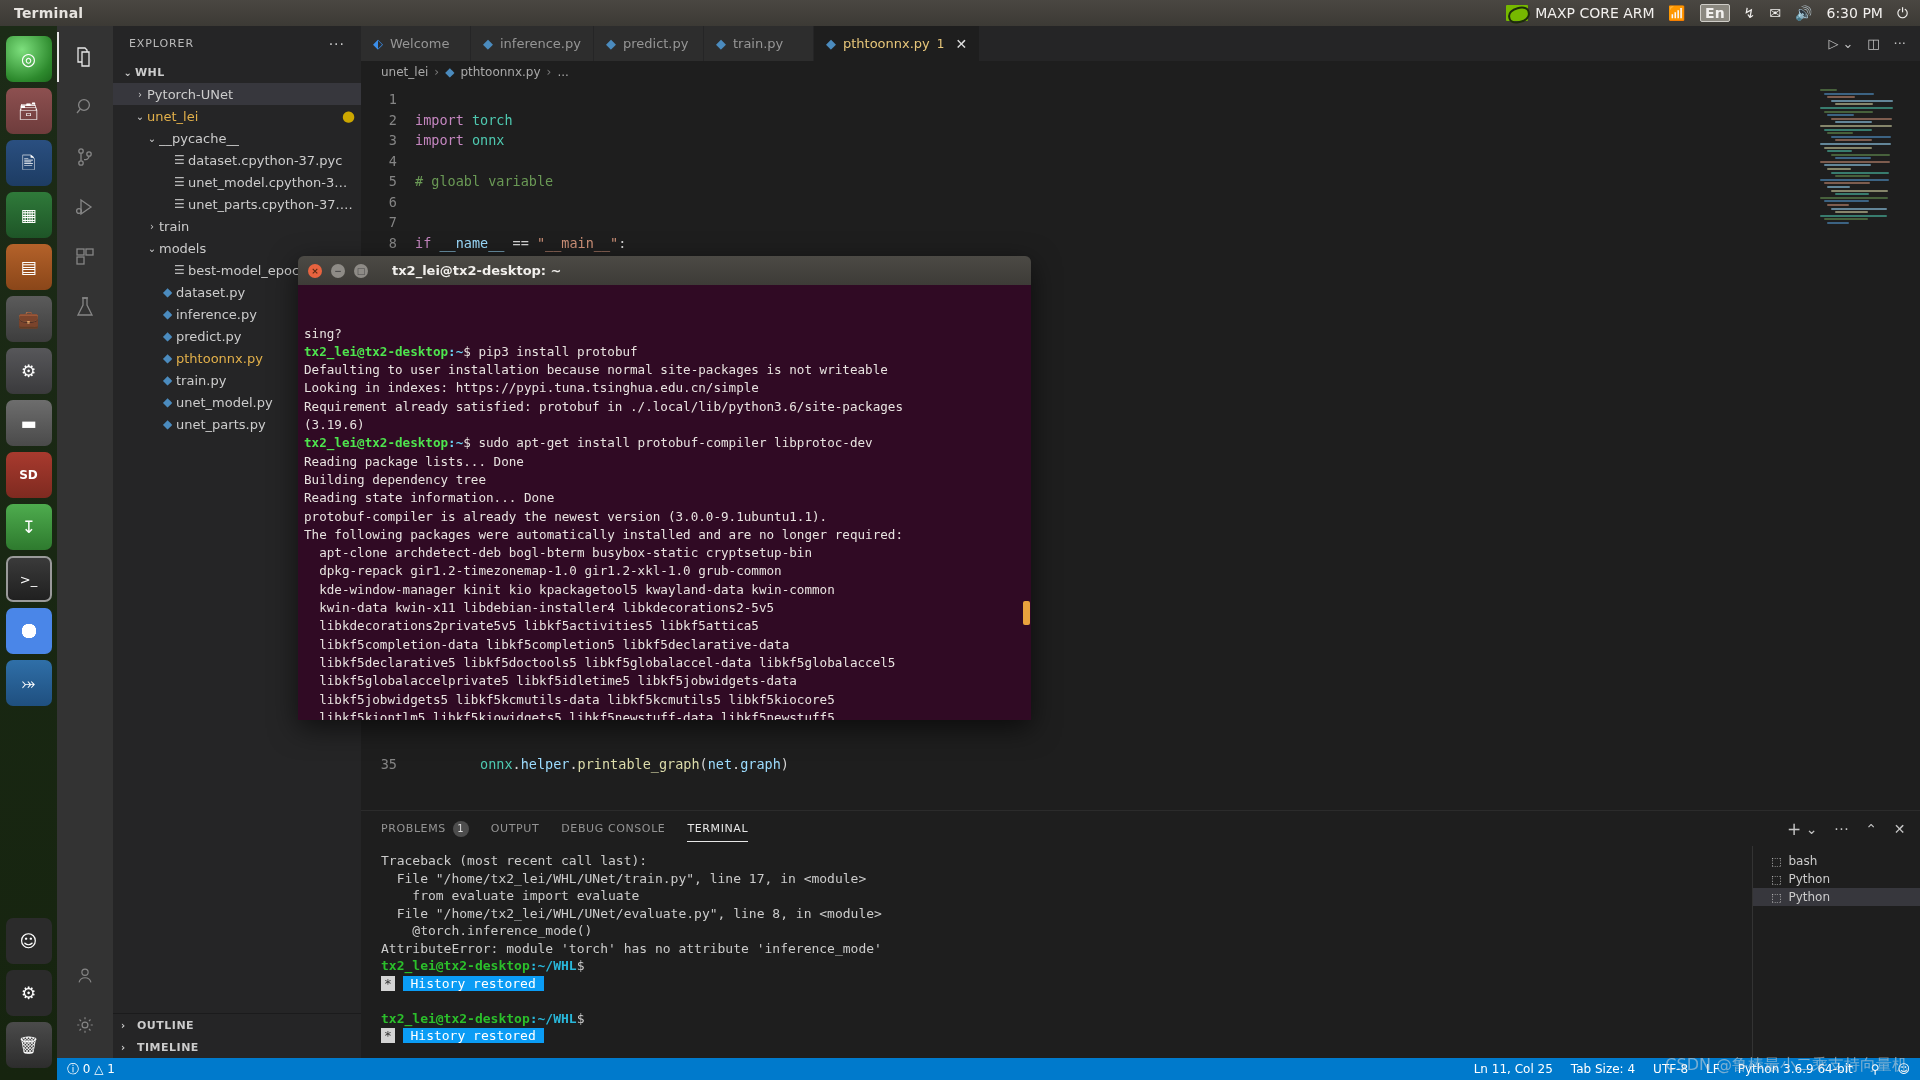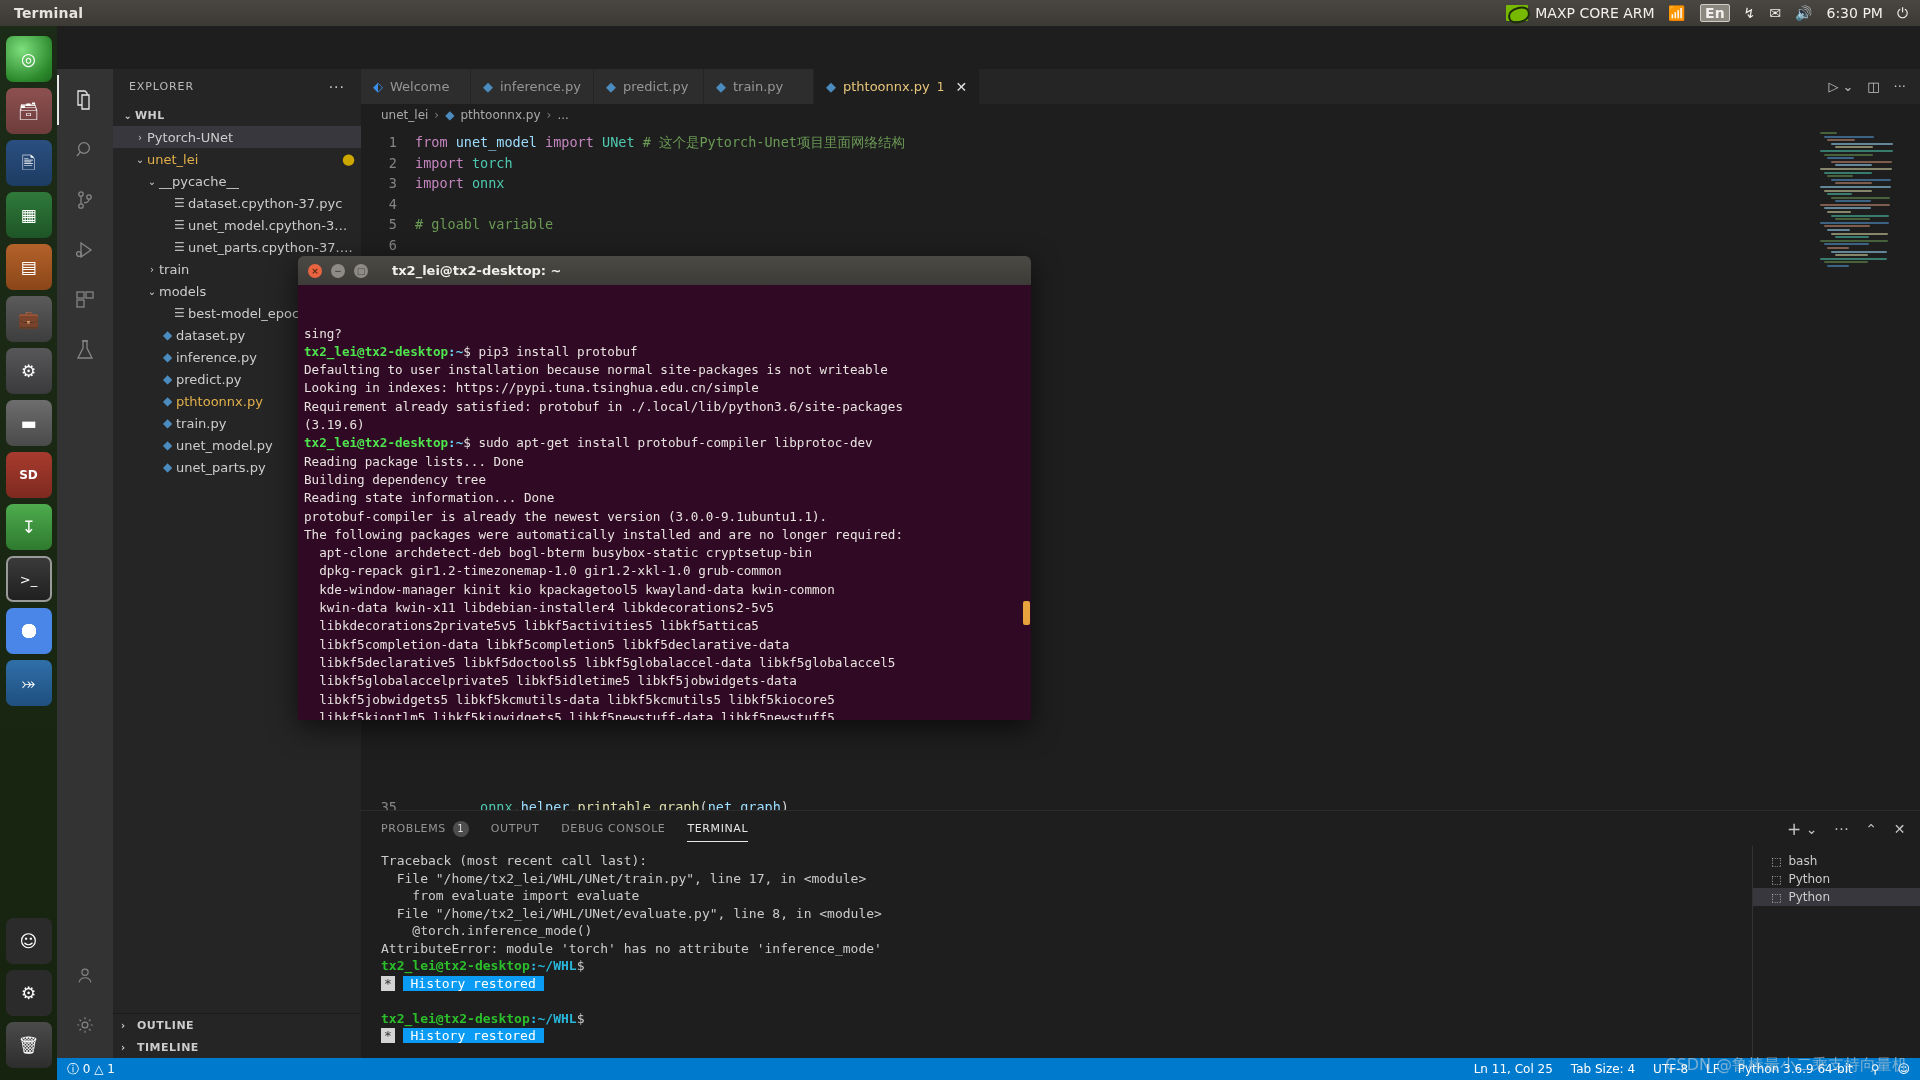--- a/index.html
+++ b/index.html
@@ -39,21 +39,21 @@
   .dock-icon.term   { background:linear-gradient(#3a3a3a,#202020); border:2px solid #9a9a9a;}
   .dock-icon.chrome { background:radial-gradient(circle at 50% 50%,#ffffff 0 22%,#4a86e8 23% 100%); }
   .dock-icon.vscode { background:linear-gradient(#2f6fa8,#1f4f7f); }
   .dock-icon .inner { font-size:17px; line-height:1; }
   .dock-icon.bottom-trash { background:linear-gradient(#4b4b4b,#2d2d2d); }
   #launcher .lower { position:absolute; bottom:6px; left:0; width:57px; }
 
   
   #vscode { position:absolute; left:57px; top:26px; width:1863px; height:1054px;
     background:#1e1e1e; display:flex; flex-direction:column; }
-  #vs-body { flex:1; display:flex; min-height:0;margin-top:43px; }
+  #vs-body { flex:1; display:flex; min-height:0; }
 
   
   #activity-bar { width:56px; background:#333333; display:flex; flex-direction:column;
     align-items:center; padding-top:6px; }
   .act-icon { width:56px; height:50px; display:flex; align-items:center; justify-content:center;
     color:#868686; position:relative; }
   .act-icon.active { color:#e7e7e7; }
   .act-icon.active::before{content:""; position:absolute; left:0; top:0; width:2px; height:50px; background:#e7e7e7;}
   #activity-bar .spacer { flex:1; }
 
@@ -427,21 +427,21 @@
       <div id="breadcrumb">
         <span>unet_lei</span>
         <span class="sep">›</span>
         <span class="py-ico">◆</span>
         <span>pthtoonnx.py</span>
         <span class="sep">›</span>
         <span>...</span>
       </div>
       <div id="code-wrap">
         <div id="code">
-            <div class="cline"><div class="gutter">1</div><div class="ctext"><span class="kw">from</span> <span class="var">unet_model</span> <span class="kw">import</span> <span class="cls">UNet</span> <span class="cmt"># 这个是Pytorch-Unet项目里面网络结构</span></div></div>
+            <div class="cline"><div class="gutter">1</div></div>
             <div class="cline"><div class="gutter">2</div><div class="ctext"><span class="kw">import</span> <span class="cls">torch</span></div></div>
             <div class="cline"><div class="gutter">3</div><div class="ctext"><span class="kw">import</span> <span class="cls">onnx</span></div></div>
             <div class="cline"><div class="gutter">4</div><div class="ctext"></div></div>
             <div class="cline"><div class="gutter">5</div><div class="ctext"><span class="cmt"># gloabl variable</span></div></div>
             <div class="cline"><div class="gutter">6</div></div>
             <div class="cline"><div class="gutter">7</div><div class="ctext"></div></div>
             <div class="cline"><div class="gutter">8</div><div class="ctext"><span class="kw">if</span> <span class="var">__name__</span> == <span class="str">"__main__"</span>:</div></div>
             <div class="cline"><div class="gutter">9</div><div class="ctext">    <span class="cmt"># input shape尽量选择能被2整除的输入大小</span></div></div>
             <div class="cline" style="margin-top: 480px;"><div class="gutter">35</div><div class="ctext">        <span class="cls">onnx</span>.<span class="var">helper</span>.<span class="fn">printable_graph</span>(<span class="var">net</span>.<span class="var">graph</span>)</div></div>
           </div>

